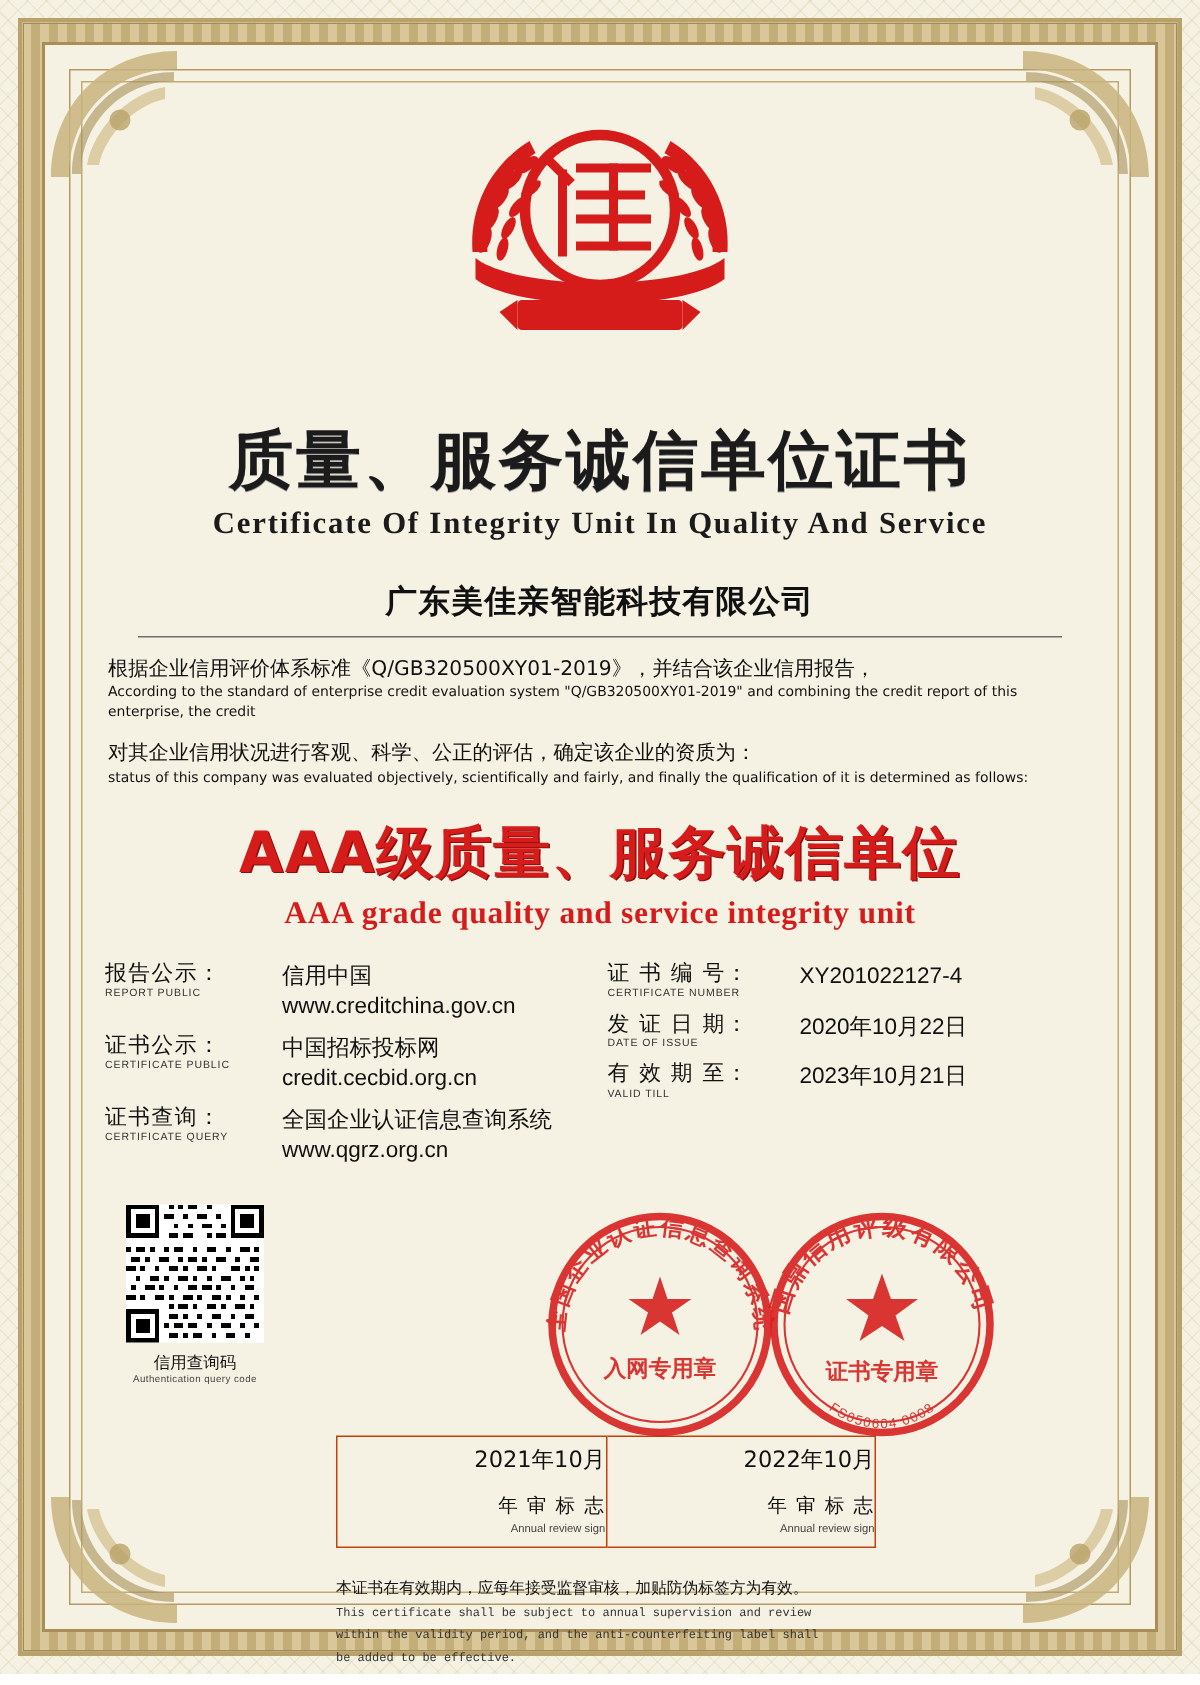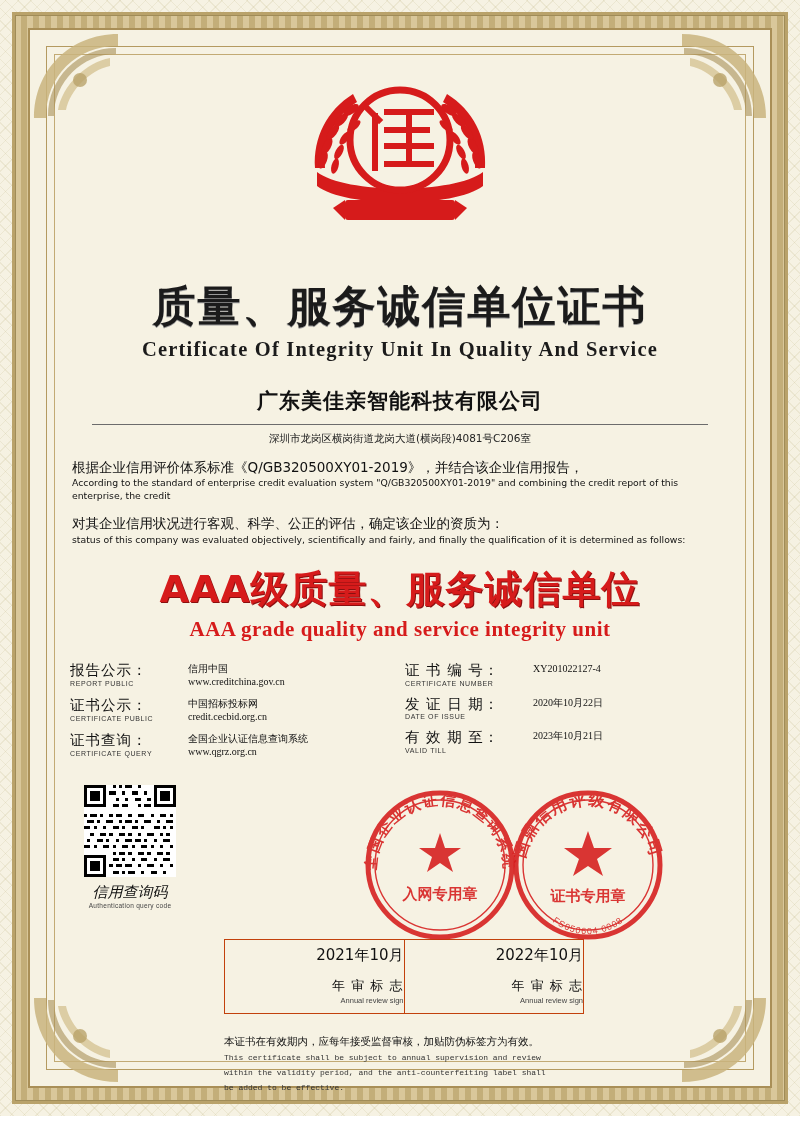--- a/index.html
+++ b/index.html
@@ -195,22 +195,22 @@
   }
   .lbl .en {
     font-family: "Liberation Sans", sans-serif;
     font-size: 7px;
     color: #333;
     letter-spacing: 0.6px;
     display: block;
     margin-top: 1px;
   }
   .val {
-    font-family: Liberation Serif, serif;
-    font-size: 10px;
+    font-family: Liberation Sans, sans-serif;
+    font-size: 15px;
     color: #111;
     line-height: 1.3;
   }
   .val .l2 { display: block; }
 
   .info-col.right .lbl { width: 128px; flex: 0 0 128px; }
 
   
   .badges {
     position: relative;
@@ -223,24 +223,23 @@
     width: 112px;
     text-align: center;
   }
   .qr {
     width: 92px; height: 92px;
     margin: 0 auto;
     background: #fff;
   }
   .qr-cap-cn {
     font-family: "DejaVu Sans", sans-serif;
-    font-size: 15px;
+    font-size: 11px;
     color: #111;
     margin-top: 6px;
-    font-style: italic;
   }
   .qr-cap-en {
     font-family: "Liberation Sans", sans-serif;
     font-size: 6.5px;
     color: #444;
     letter-spacing: 0.3px;
   }
 
   .qgrz-block {
     position: absolute;
@@ -415,21 +414,20 @@
           <path d="M92 40 L104 52"></path>
         </g>
       </svg>
     </div>
 
     <div class="title-cn">质量、服务诚信单位证书</div>
     <div class="title-en">Certificate Of Integrity Unit In Quality And Service</div>
 
     <div class="company">广东美佳亲智能科技有限公司</div>
     <div class="rule"></div>
-    <div class="address">深圳市龙岗区横岗街道龙岗大道(横岗段)4081号C206室</div>
 
     <div class="para">
       <div class="para-cn">根据企业信用评价体系标准《Q/GB320500XY01-2019》，并结合该企业信用报告，</div>
       <div class="para-en">According to the standard of enterprise credit evaluation system "Q/GB320500XY01-2019" and combining the credit report of this enterprise, the credit</div>
     </div>
     <div class="para">
       <div class="para-cn">对其企业信用状况进行客观、科学、公正的评估，确定该企业的资质为：</div>
       <div class="para-en">status of this company was evaluated objectively, scientifically and fairly, and finally the qualification of it is determined as follows:</div>
     </div>
 

